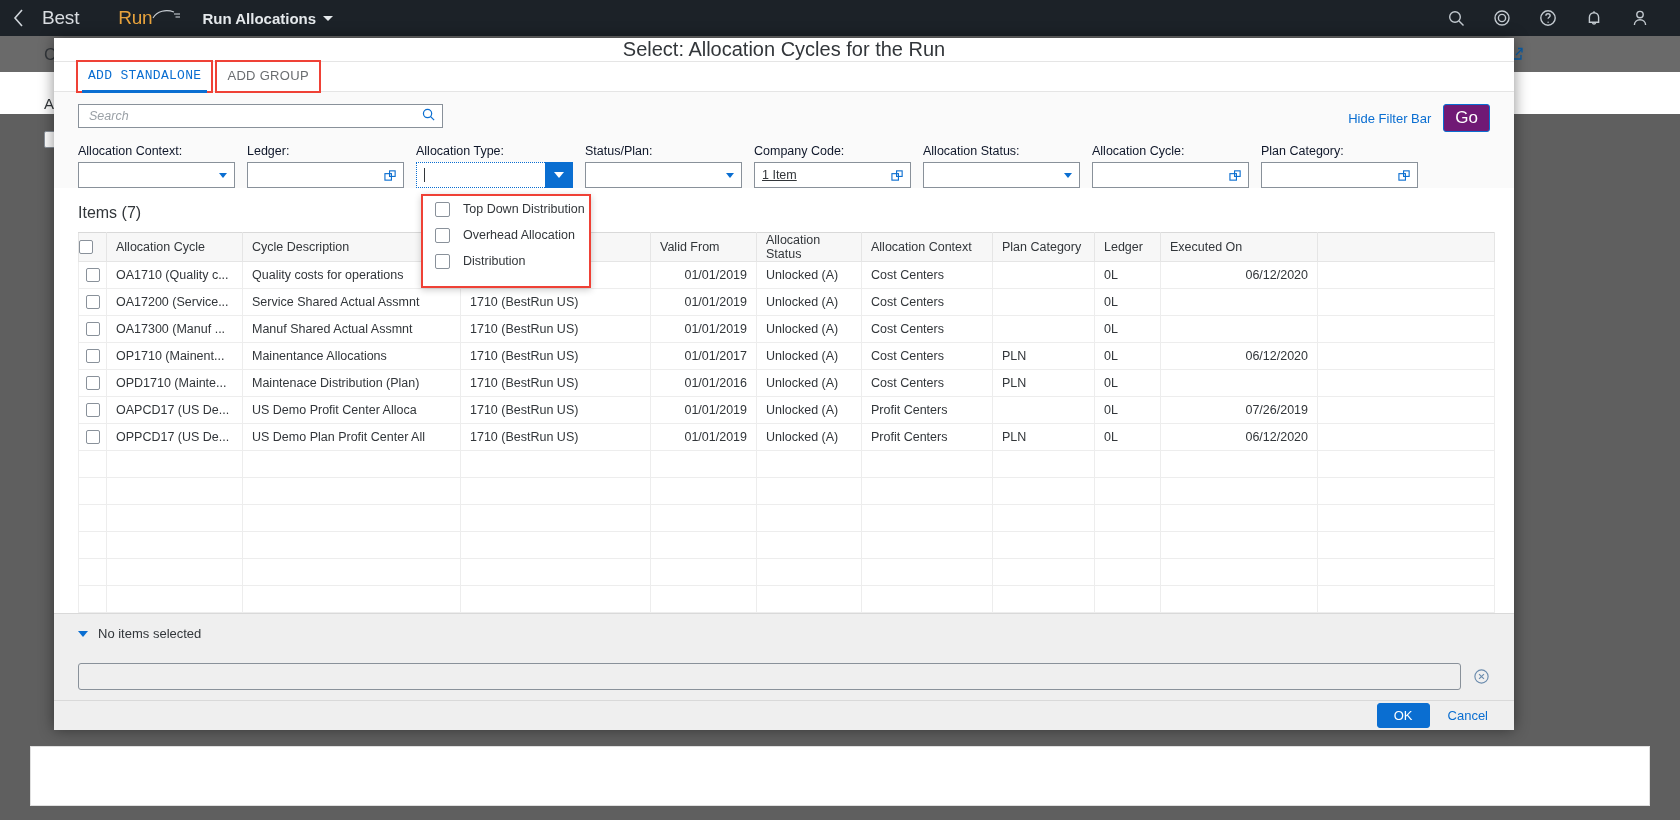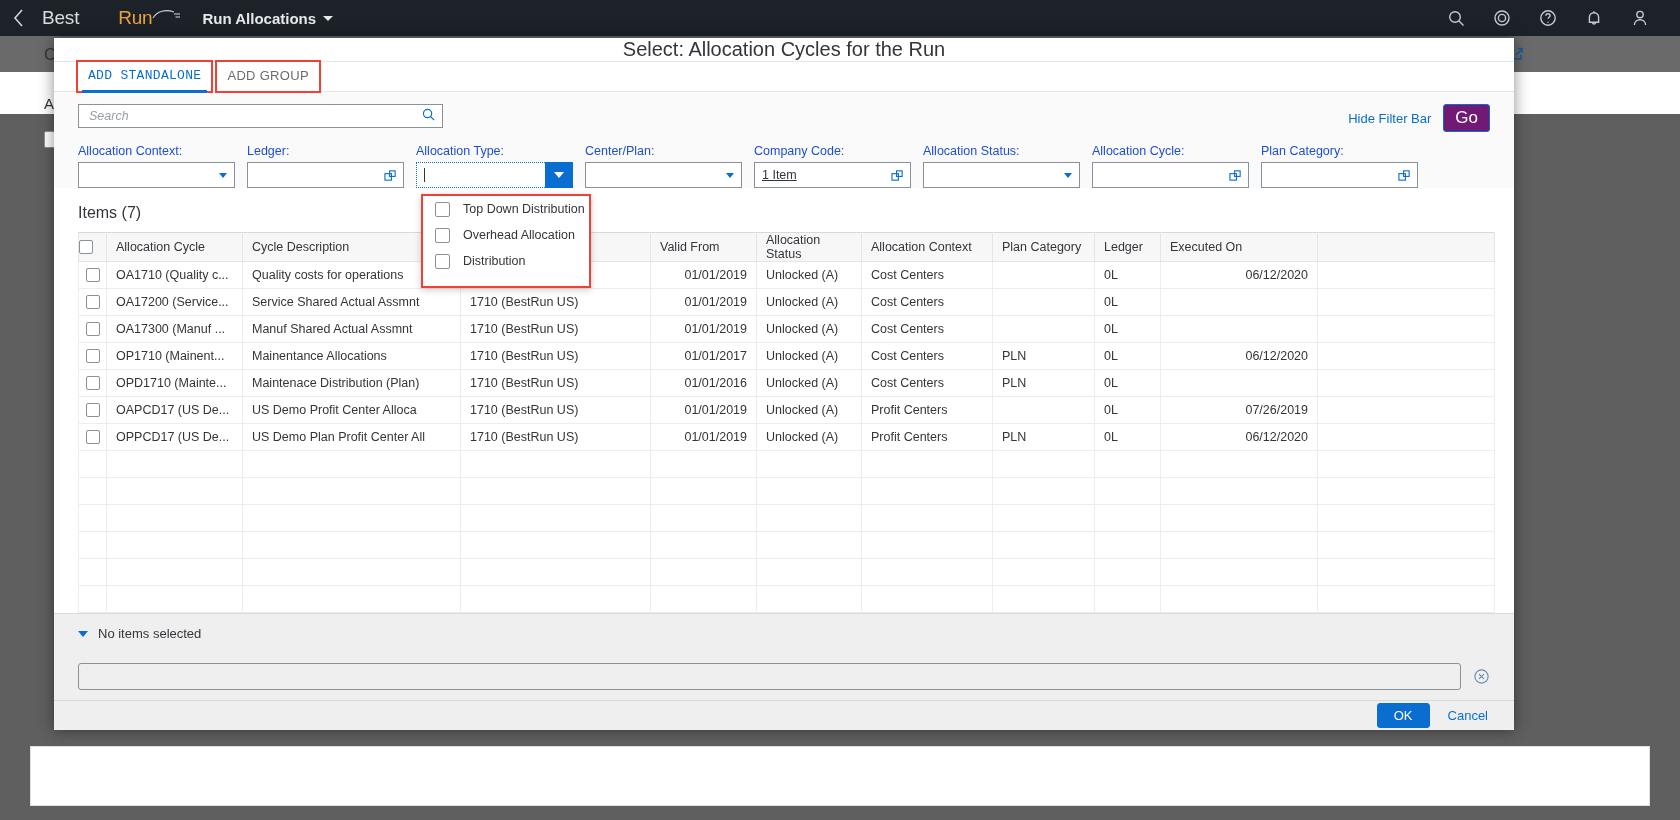--- a/index.html
+++ b/index.html
@@ -117,21 +117,21 @@
   .search-box input::placeholder { color:#9aa0a6; font-style:italic; }
   .filter-actions { margin-left:auto; display:flex; align-items:center; gap:12px; }
   .link-blue { color:#0a6ed1; font-size:13px; cursor:pointer; }
   .btn-go {
     background:#701a75; color:#fff; font-size:17px; padding:3px 11px; border-radius:3px;
     cursor:pointer; border:1px solid #0a6ed1;
   }
 
   .filter-fields { display:flex; gap:12px; margin-top:12px; }
   .ffield { display:flex; flex-direction:column; }
-  .flabel { font-size:12.5px; color:#1d4ed8; margin-bottom:4px; white-space:nowrap; }
+  .flabel { font-size:12.5px; color:#0f172a; margin-bottom:4px; white-space:nowrap; }
   .finput {
     height:26px; border:1px solid #89919a; background:#fff; display:flex; align-items:center;
     padding-left:7px; font-size:12.5px; color:#32363a; position:relative;text-decoration:underline;
   }
   .finput .vh-ico { margin-left:auto; margin-right:6px; color:#0a6ed1; display:flex; }
   .finput .chev {
     margin-left:auto; margin-right:7px;
     width:0;height:0;border-left:4.5px solid transparent;border-right:4.5px solid transparent;
     border-top:5px solid #0a6ed1;
   }
@@ -340,21 +340,21 @@
         <span class="flabel">Allocation Type:</span>
         <div class="finput focused">
           <span class="caret-bar"></span>
           <span class="chev-btn">
             <span class="chev-w"></span>
           </span>
         </div>
       </div>
 
       <div class="ffield" style="width:157px">
-        <span class="flabel">Center/Plan:</span>
+        <span class="flabel">Status/Plan:</span>
         <div class="finput">
           <span></span>
           <span class="chev"></span>
         </div>
       </div>
 
       <div class="ffield" style="width:157px">
         <span class="flabel">Company Code:</span>
         <div class="finput">
           <span>1 Item</span>

